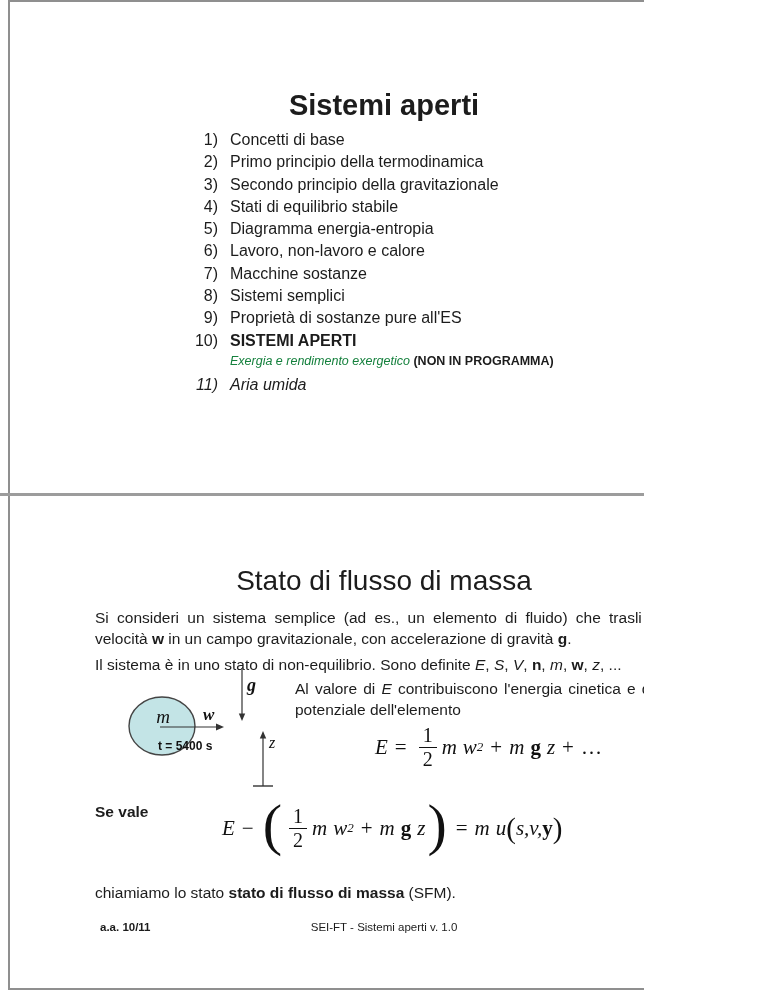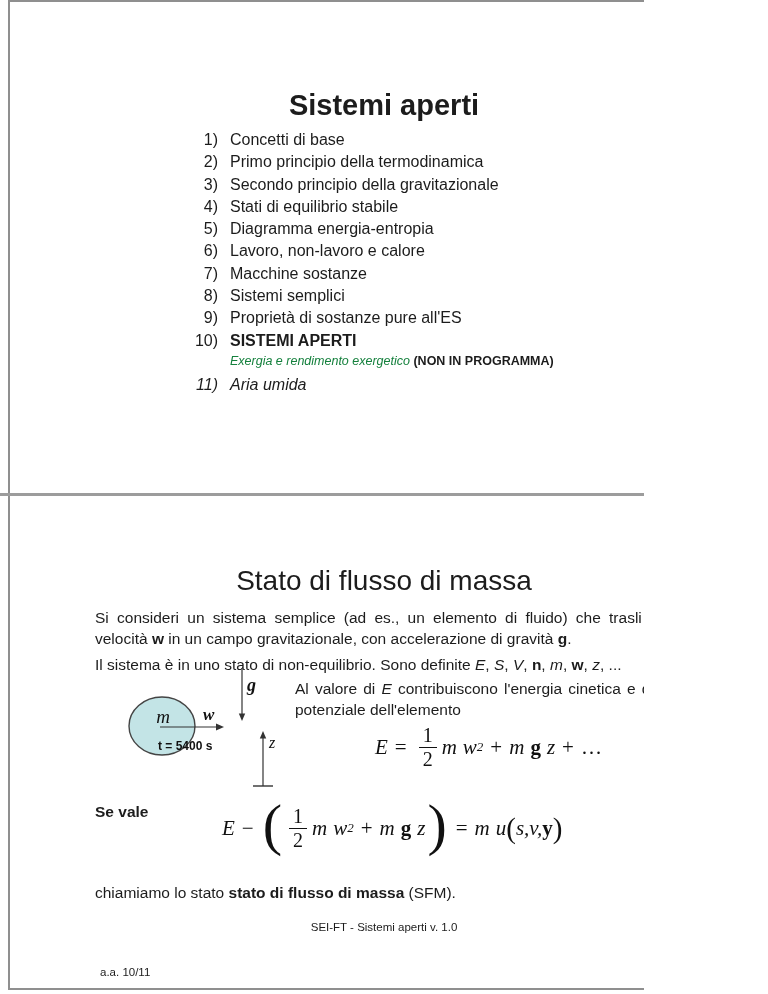--- a/index.html
+++ b/index.html
@@ -52,21 +52,21 @@
           margin:0 5px; line-height:1.05; font-size:20px; }
   .fnum { padding:0 4px 1px; border-bottom:1.4px solid #111; }
   .fden { padding-top:1px; }
   .bigp { font-size:58px; font-weight:400; line-height:0; position:relative; top:-3px; margin:0 2px; }
   .midp { font-size:29px; line-height:0; position:relative; top:0px; }
 
   .sevale { position:absolute; left:95px; top:803px; font-size:15.5px;font-weight:bold; }
   .conclusion { position:absolute; left:95px; top:868px; font-size:15.5px; }
 
   
-  .footer-left  { position:absolute; left:100px; top:966px; font-size:11.5px; }
+  .footer-left  { position:absolute; left:100px; top:921px; font-size:11.5px;font-weight:bold; }
   .footer-center{ position:absolute; left:0; top:921px; width:768px; text-align:center; font-size:11.5px; }
   .footer-right { position:absolute; left:648px; top:921px; width:30px; text-align:center; font-size:11.5px; }
 </style>
 </head>
 <body>
 
 <div class="page">
   <div class="page-border"></div>
   <div class="divider"></div>
 

